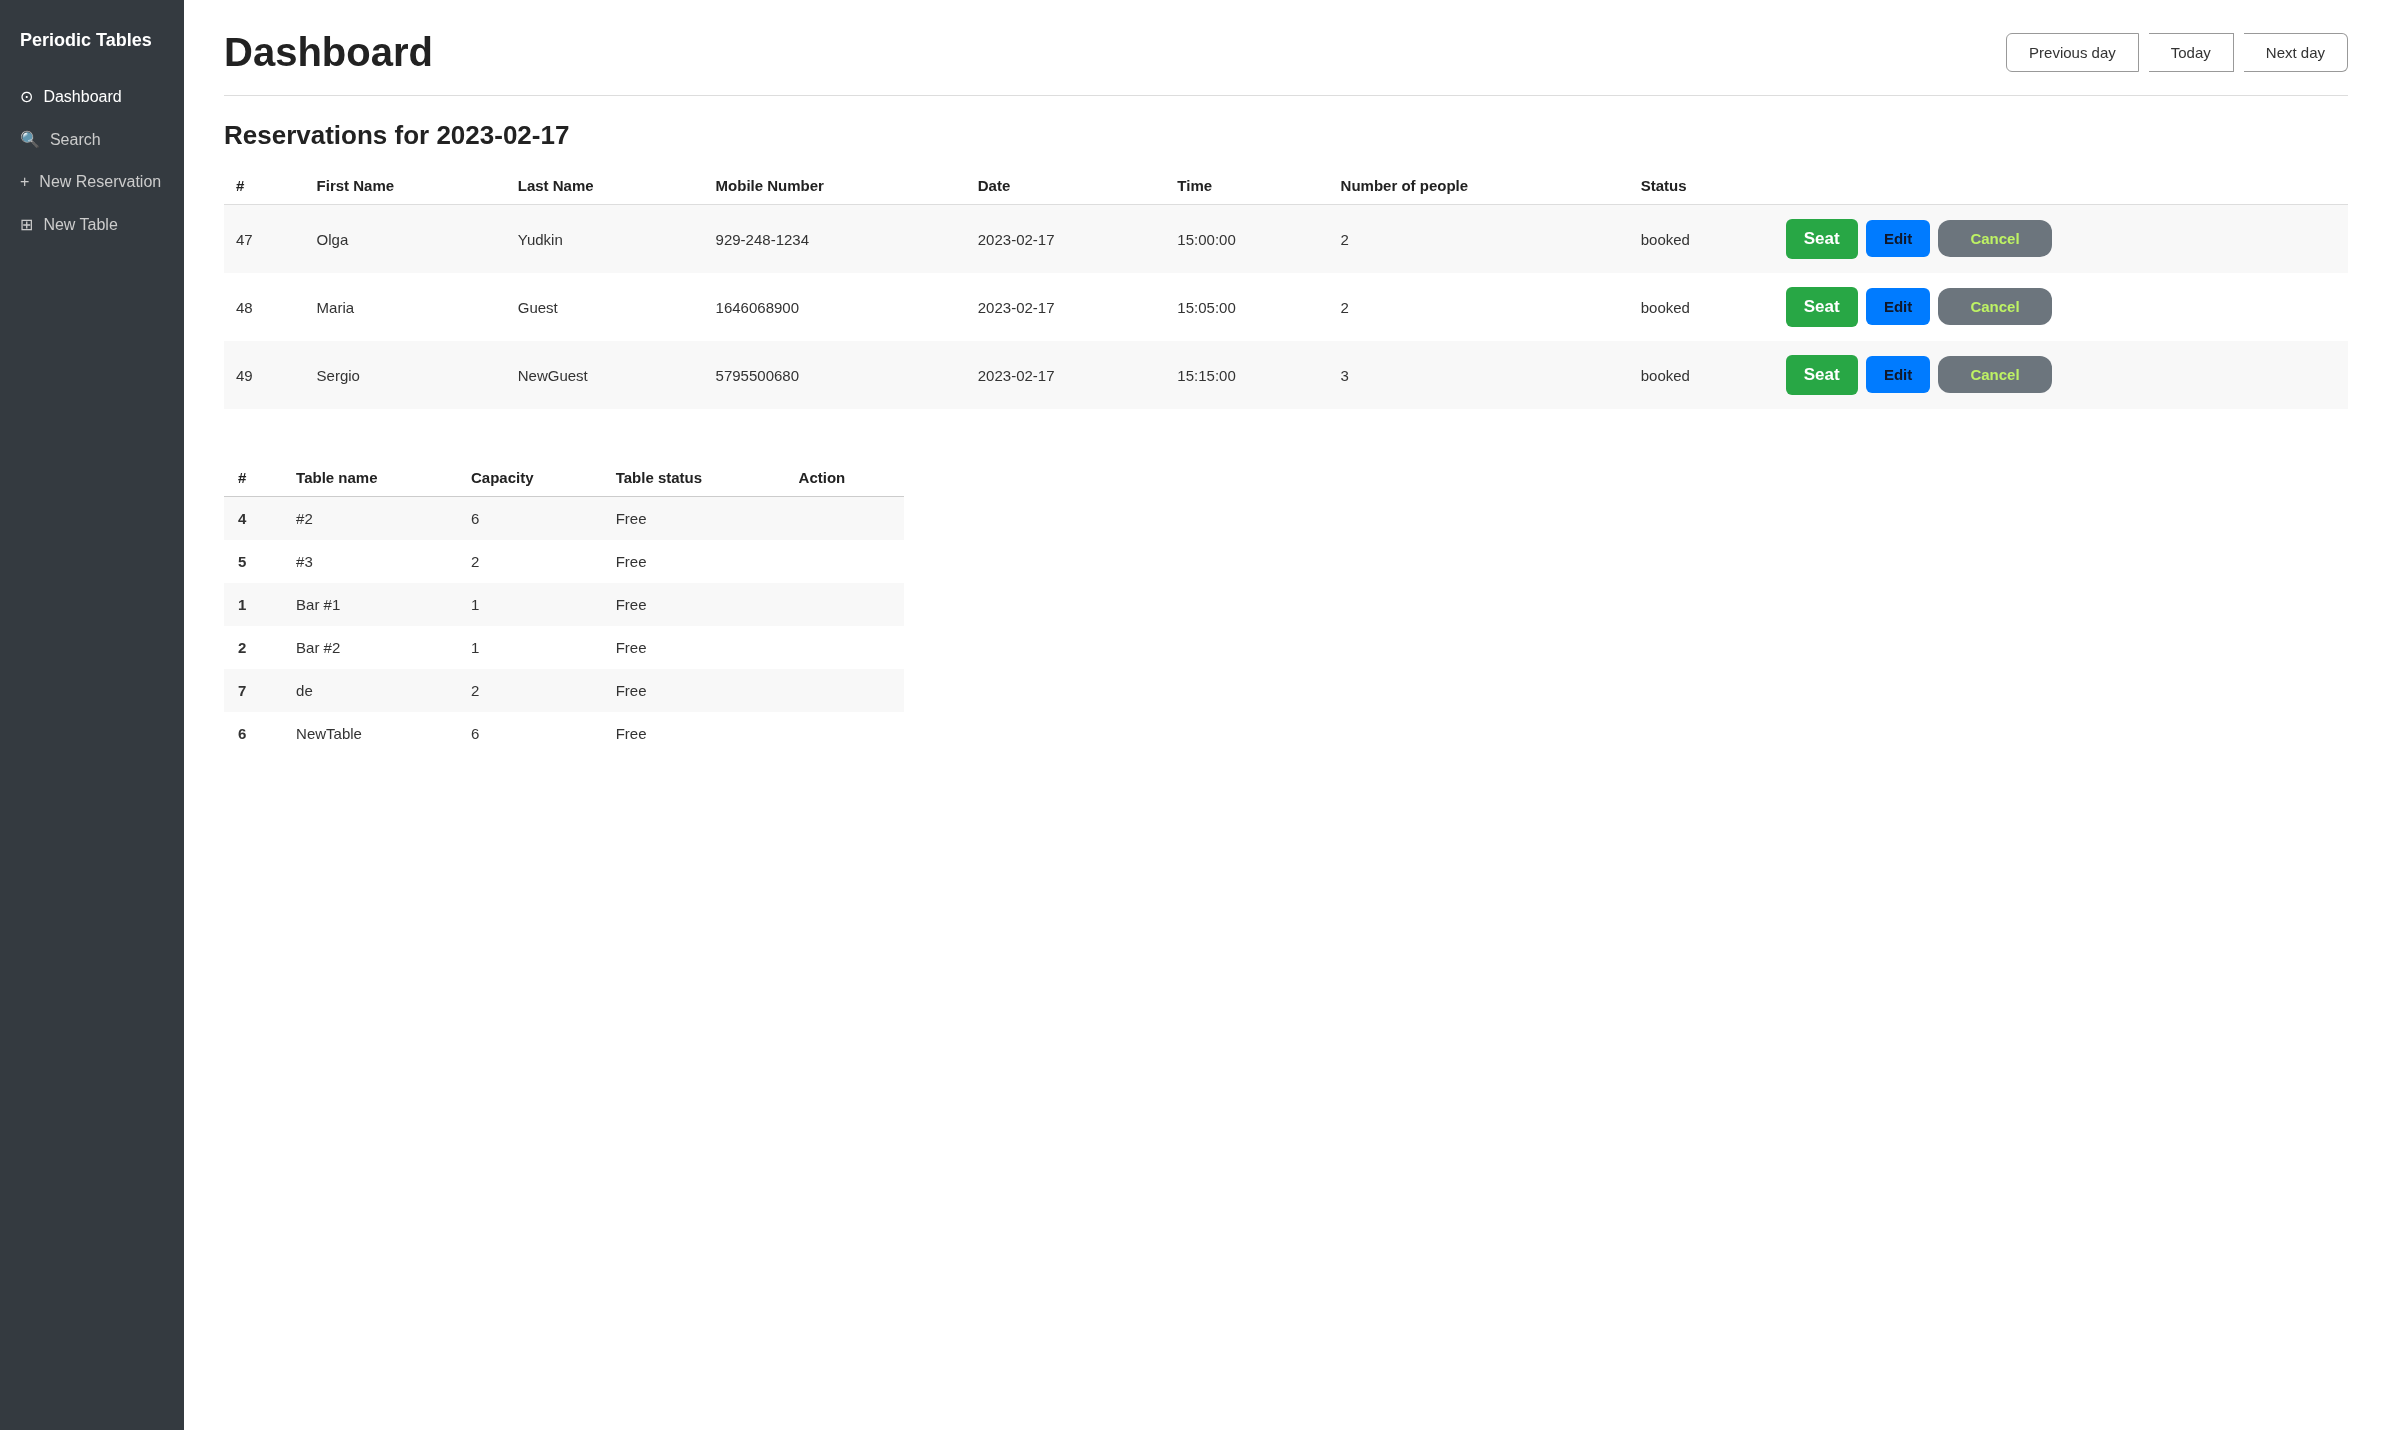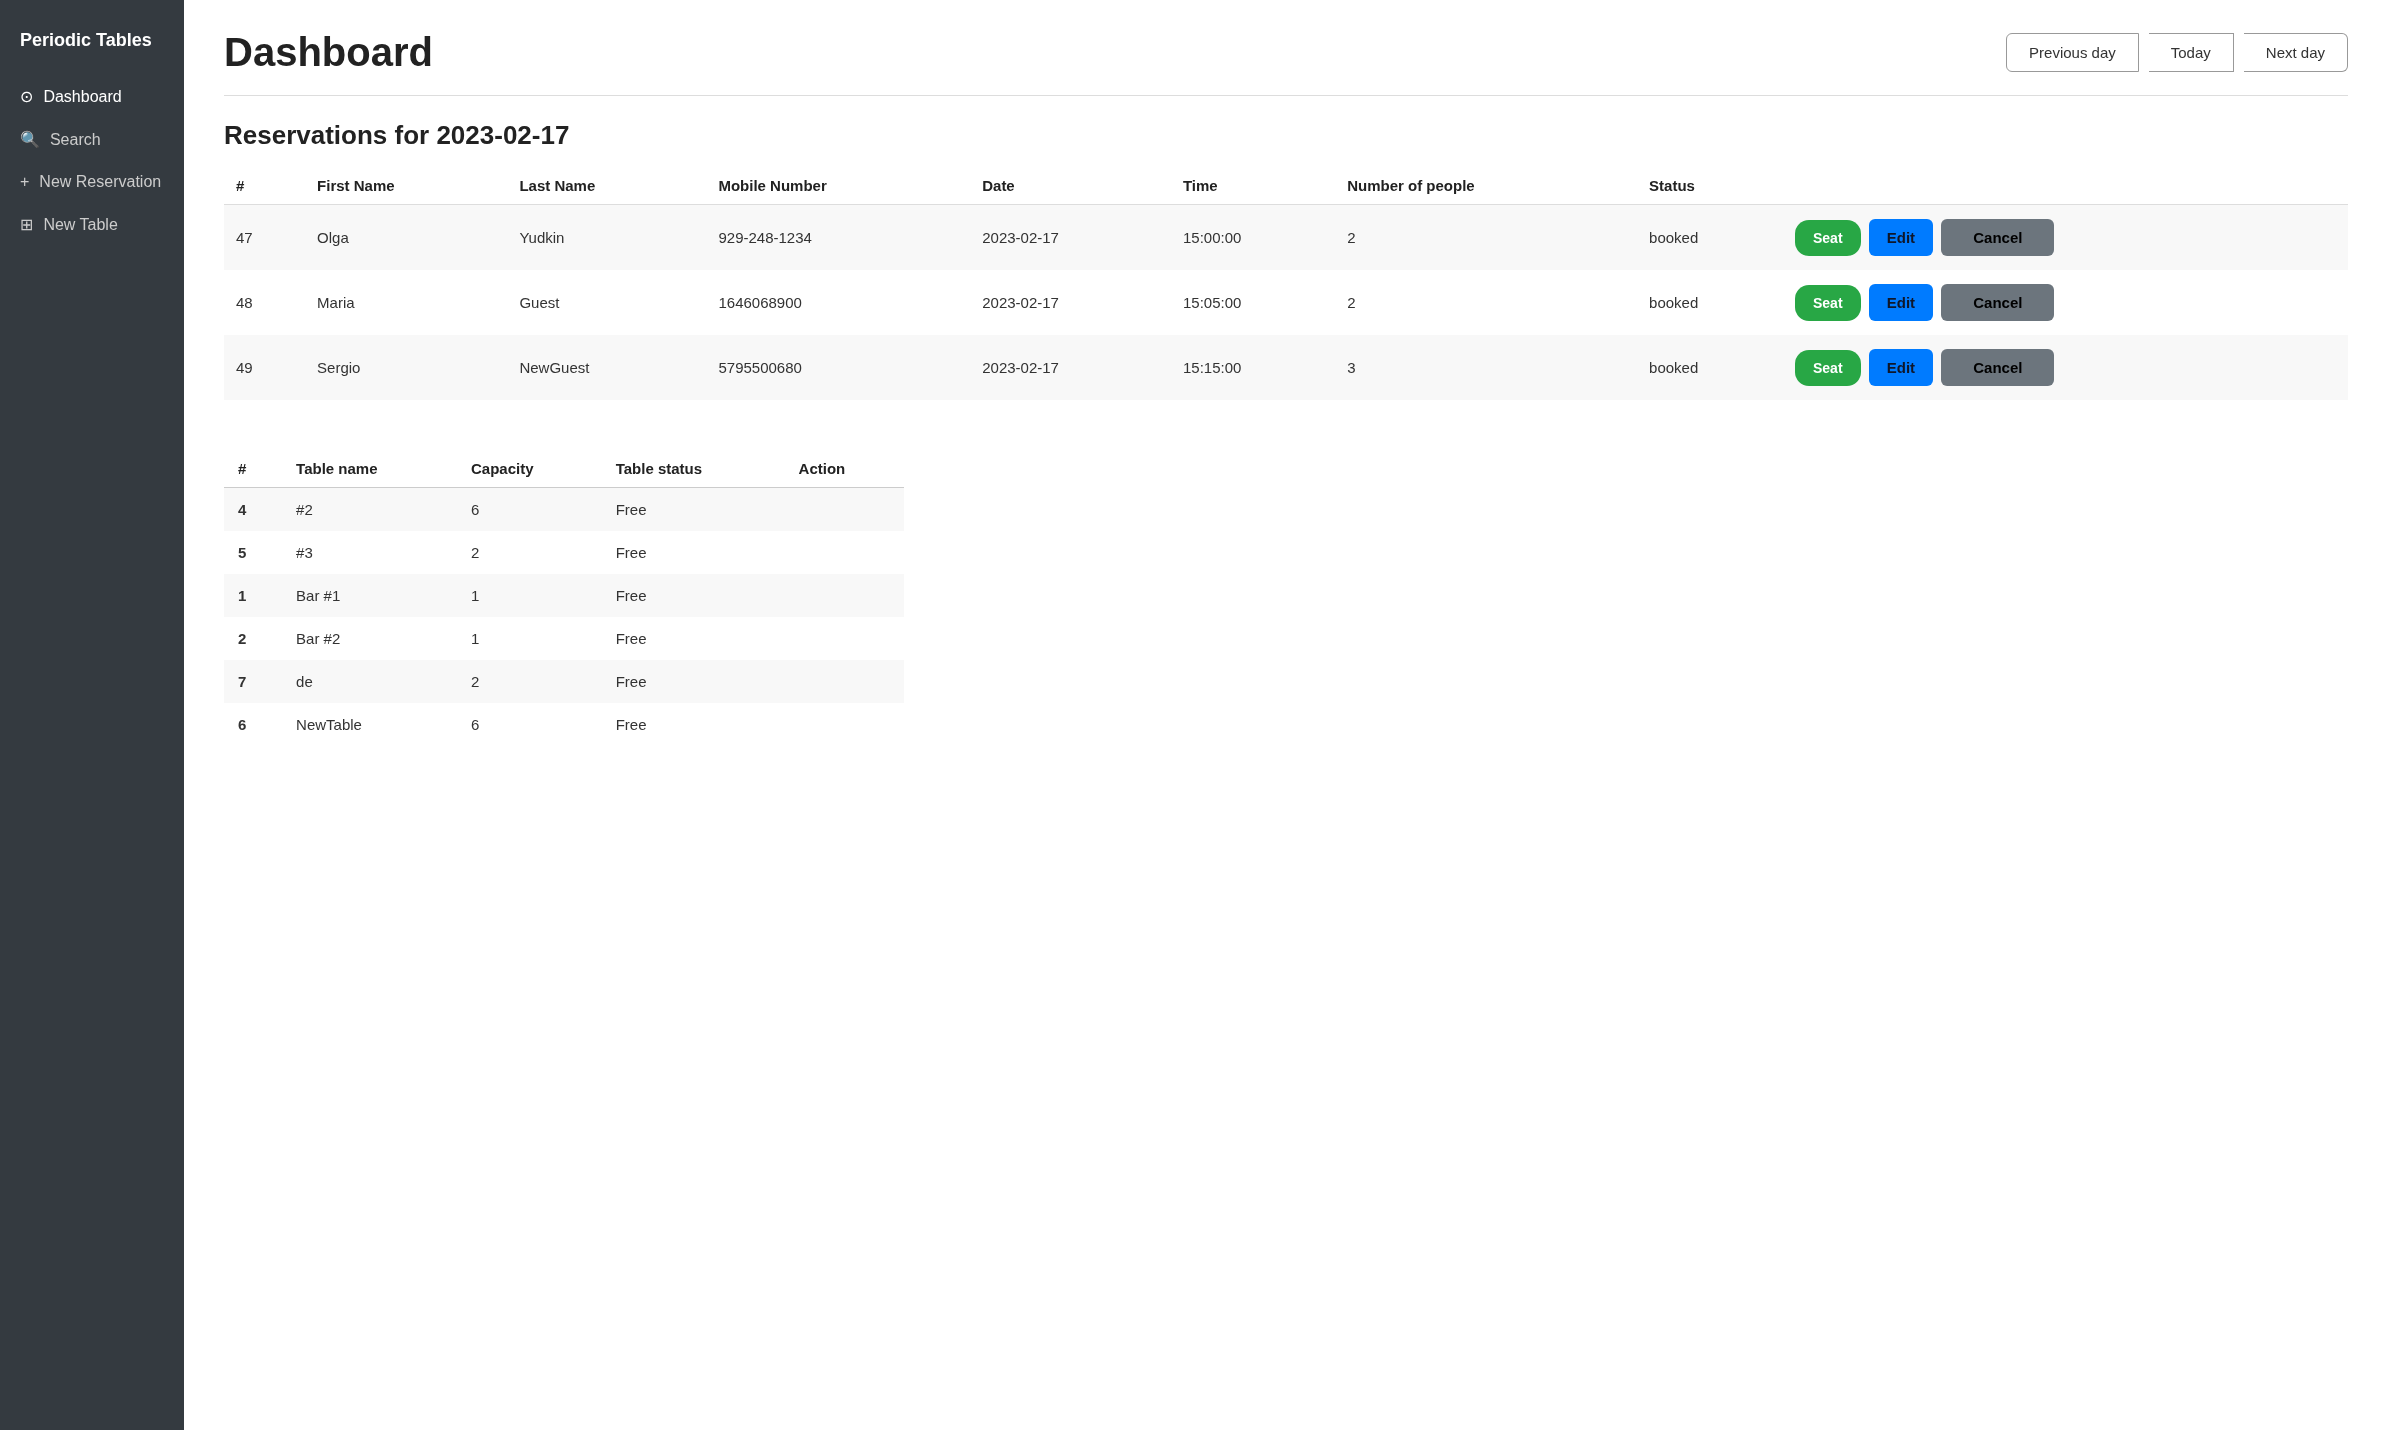--- a/index.html
+++ b/index.html
@@ -102,43 +102,43 @@
       vertical-align: middle;
     }
     .res-table tr:nth-child(odd) td { background: #f8f8f8; }
     .res-table tr:nth-child(even) td { background: #fff; }
 
     .btn-seat {
       background: #28a745;
       color: #fff;
       border: none;
       padding: 10px 18px;
-      border-radius: 14px;
-      font-size: 14px;
+      border-radius: 6px;
+      font-size: 17px;
       cursor: pointer;
       font-weight: 600;
       margin-right: 4px;
     }
     .btn-edit {
       background: #007bff;
       color: #0f172a;
       border: none;
       padding: 10px 18px;
       border-radius: 6px;
       font-size: 15px;
       cursor: pointer;
       font-weight: 600;
       margin-right: 4px;
     }
     .btn-cancel {
       background: #6c757d;
-      color: #000000;
+      color: #bef264;
       border: none;
       padding: 10px 32px;
-      border-radius: 6px;
+      border-radius: 12px;
       font-size: 15px;
       cursor: pointer;
       font-weight: 600;
     }
 
     
     .tables-table {
       width: 680px;
       border-collapse: collapse;
     }

